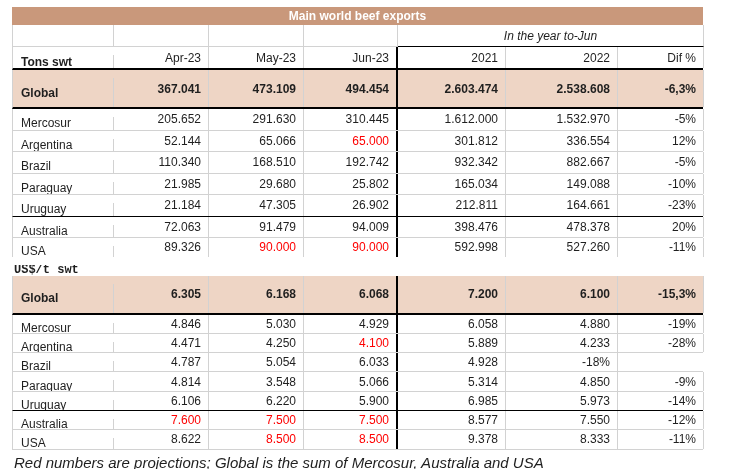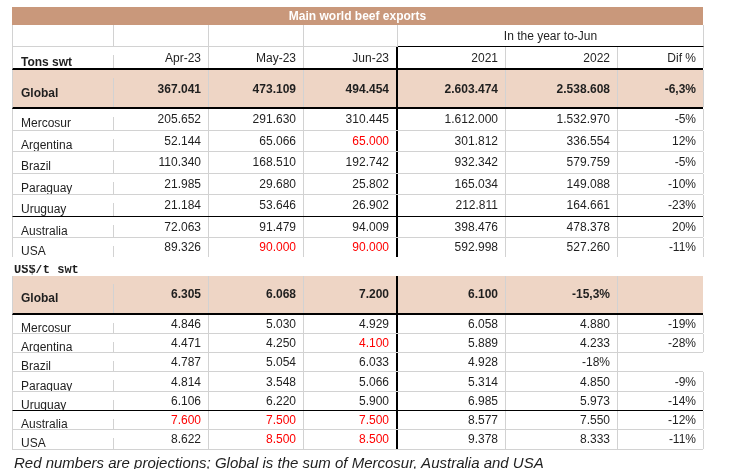--- a/index.html
+++ b/index.html
@@ -29,21 +29,21 @@
   .vline > .c:nth-child(4){border-right:2px solid #000;}
 
   
   .r-title{height:18px;background:var(--tan);color:#ffffff;font-weight:700;
            font-size:12px;display:flex;align-items:center;justify-content:center;
            border-left:none;}
   
   .r-spacer{height:22px;}
   .r-spacer .c{border-bottom:1px solid var(--grid);}
   .r-spacer .group{grid-column:5 / 8;justify-content:center;border-bottom:1px solid #000;
-                   border-right:1px solid var(--grid);padding:0;}
+                   border-right:1px solid var(--grid);padding:0;font-style:italic;}
   
   .r-header{height:23px;border-bottom:2px solid #000;}
   .r-header .lbl{font-weight:700;}
   
   .r-global{height:39px;background:var(--ltan);border-bottom:2px solid #000;}
   
   .rd{height:21.5px;border-bottom:1px solid var(--grid);}
   .rd2{height:19.3px;border-bottom:1px solid var(--grid);}
   .rd-black{border-bottom:1.5px solid #000;}
   .rd-none{border-bottom:none;}
@@ -109,38 +109,38 @@
     <span class="c num">336.554</span>
     <span class="c num">12%</span>
   </div>
 
   <div class="row rd vline">
     <span class="c lbl">Brazil</span>
     <span class="c num">110.340</span>
     <span class="c num">168.510</span>
     <span class="c num">192.742</span>
     <span class="c num">932.342</span>
-    <span class="c num">579.759</span>
+    <span class="c num">882.667</span>
     <span class="c num">-5%</span>
   </div>
 
   <div class="row rd vline">
     <span class="c lbl">Paraguay</span>
     <span class="c num">21.985</span>
     <span class="c num">29.680</span>
     <span class="c num">25.802</span>
     <span class="c num">165.034</span>
     <span class="c num">149.088</span>
     <span class="c num">-10%</span>
   </div>
 
   <div class="row rd rd-black vline">
     <span class="c lbl">Uruguay</span>
     <span class="c num">21.184</span>
-    <span class="c num">53.646</span>
+    <span class="c num">47.305</span>
     <span class="c num">26.902</span>
     <span class="c num">212.811</span>
     <span class="c num">164.661</span>
     <span class="c num">-23%</span>
   </div>
 
   <div class="row rd rd-au1 vline">
     <span class="c lbl">Australia</span>
     <span class="c num">72.063</span>
     <span class="c num">91.479</span>
@@ -160,20 +160,21 @@
     <span class="c num">-11%</span>
   </div>
 
   <div class="row r-unit">
     <span class="c lbl" style="grid-column:1/8;">US$/t swt</span>
   </div>
 
   <div class="row r-global vline bold">
     <span class="c lbl">Global</span>
     <span class="c num">6.305</span>
+    <span class="c num">6.168</span>
     <span class="c num">6.068</span>
     <span class="c num">7.200</span>
     <span class="c num">6.100</span>
     <span class="c num">-15,3%</span>
   </div>
 
   <div class="row rd2 vline">
     <span class="c lbl">Mercosur</span>
     <span class="c num">4.846</span>
     <span class="c num">5.030</span>

